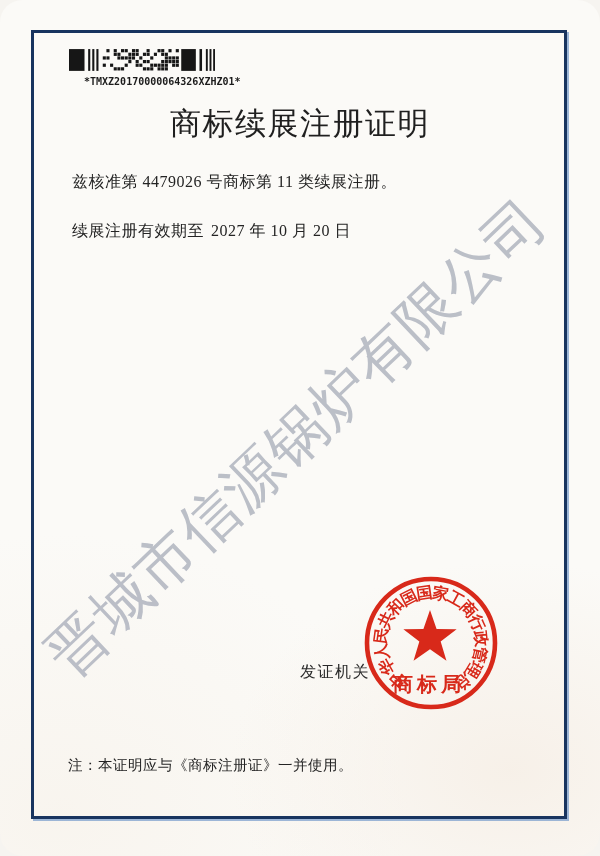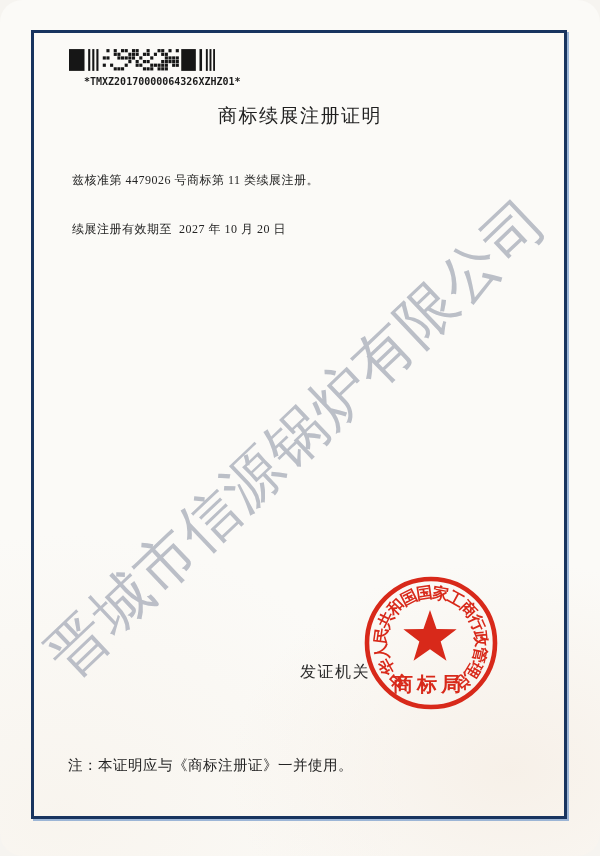--- a/index.html
+++ b/index.html
@@ -23,23 +23,23 @@
   }
   .barcode{position:absolute;left:69px;top:47px;width:146px;height:27px;}
   .barcode svg{display:block;width:146px;height:27px;}
   .bc-label{
     position:absolute;left:84px;top:76px;width:150px;
     font-family:"DejaVu Sans Mono","Liberation Mono",monospace;
     font-weight:bold;font-size:10px;color:#1b1b1b;letter-spacing:0;white-space:nowrap;
   }
   .title{
     position:absolute;left:0;right:0;top:103px;margin:0;
-    text-align:center;font-size:19px;font-weight:500;color:#1f1f1f;letter-spacing:1.5px;
+    text-align:center;font-size:31px;font-weight:500;color:#1f1f1f;letter-spacing:1.5px;
   }
-  .line{position:absolute;left:72px;margin:0;font-size:12px;color:#242424;letter-spacing:.5px;white-space:nowrap;}
+  .line{position:absolute;left:72px;margin:0;font-size:16px;color:#242424;letter-spacing:.5px;white-space:nowrap;}
   .approval{top:172px;}
   .validity{top:221px;}
   .validity .date{margin-left:7px;}
   .watermark{
     position:absolute;left:297px;top:438px;
     transform:translate(-50%,-50%) rotate(-43.5deg);
     transform-origin:center;
     font-size:59px;color:var(--wm,#b6bac4);opacity:.92;
     letter-spacing:1px;white-space:nowrap;font-weight:400;
   }

